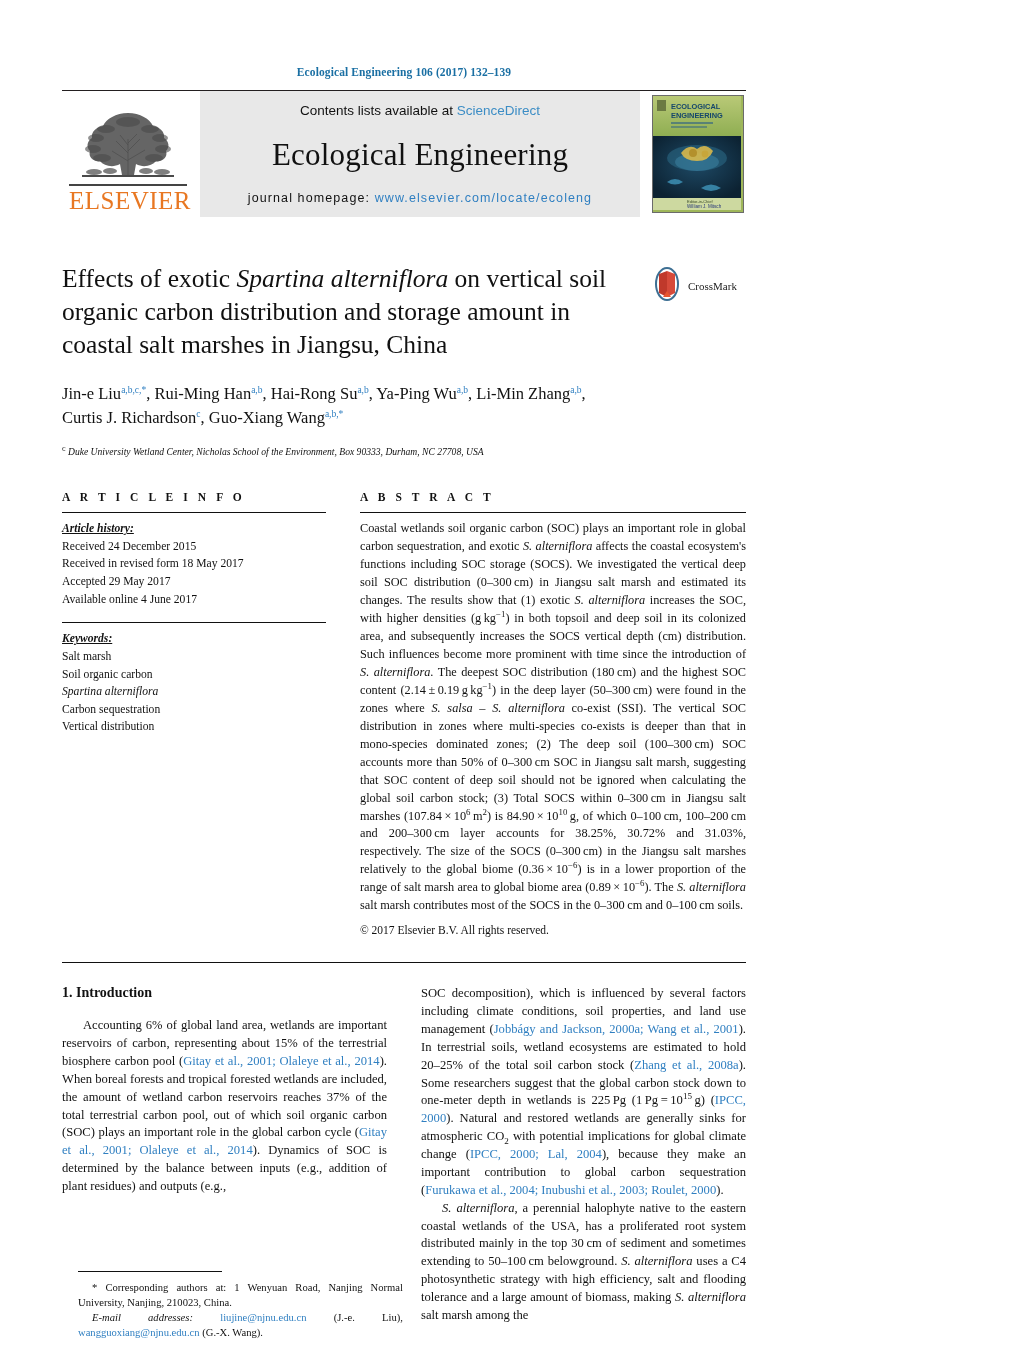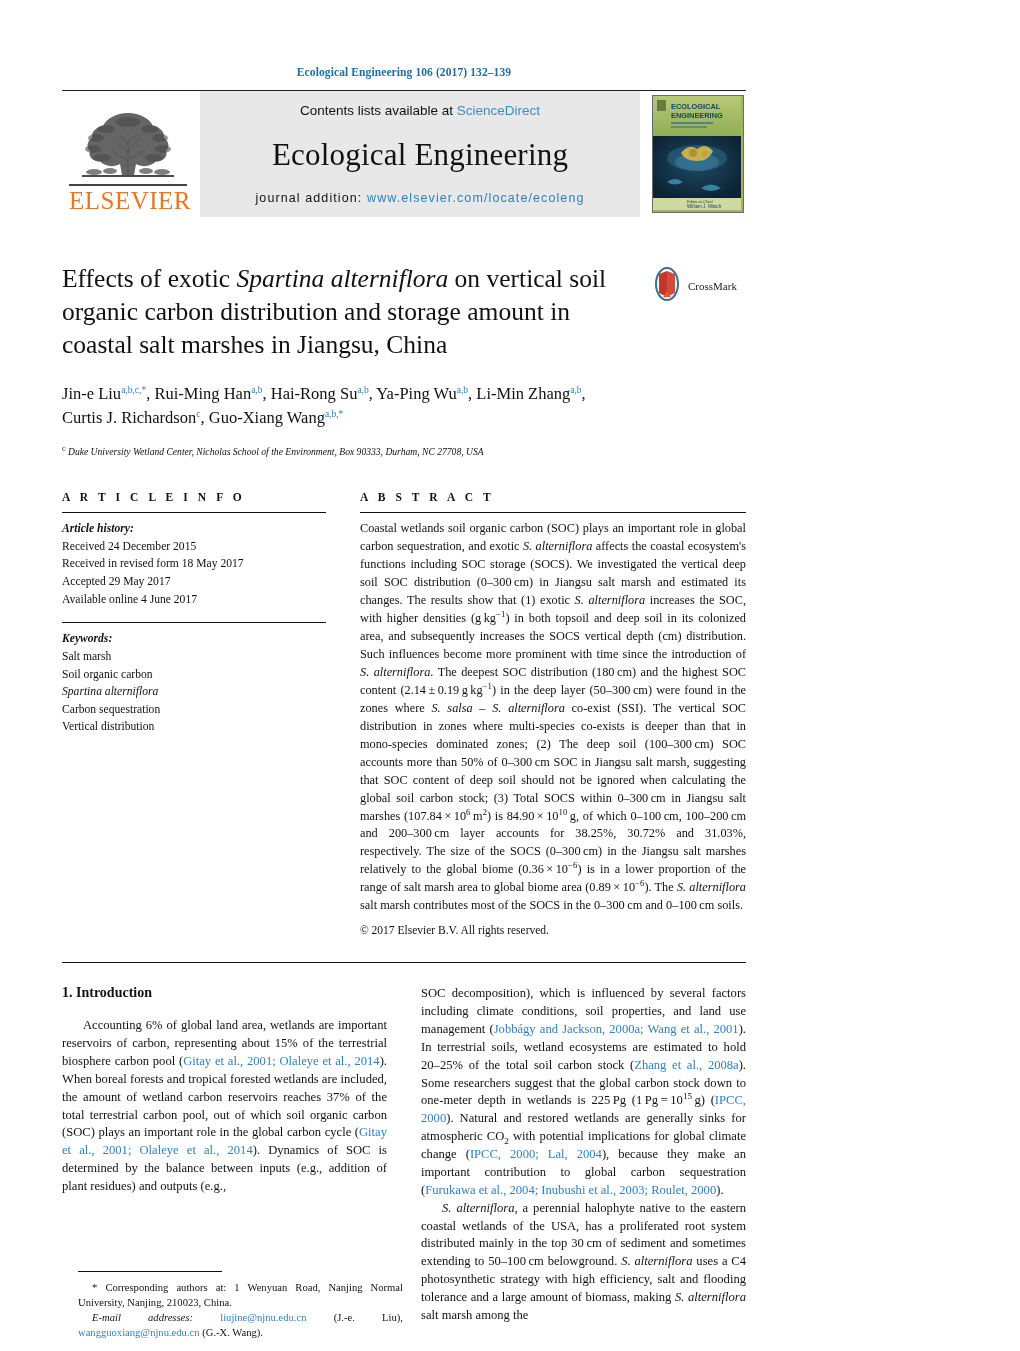--- a/index.html
+++ b/index.html
@@ -185,21 +185,21 @@
   }
   .rule { border-top: 1.5px solid #111; margin-bottom: 7px; }
   .rule-thin { border-top: 1.2px solid #111; margin: 14px 0 7px 0; }
 
   .hist, .kw {
     font-family: "Liberation Serif", serif;
     font-size: 11.6px;
     line-height: 1.52;
     color: #111;
   }
-  .hist .lbl, .kw .lbl { font-style: italic; font-weight: bold; }
+  .hist .lbl, .kw .lbl { font-style: italic; font-weight: bold; text-decoration: underline; }
 
   .abstract {
     font-family: "Liberation Serif", serif;
     font-size: 12.3px;
     line-height: 1.46;
     text-align: justify;
     color: #111;
   }
   .abstract i { font-style: italic; }
   .copyright {
@@ -317,21 +317,21 @@
       </svg>
       <div class="elsevier-word">ELSEVIER</div>
     </div>
 
     <div class="band">
       <div class="contents-line">
         <span>Contents lists available at </span><span class="sd">ScienceDirect</span>
       </div>
       <div class="journal-name">Ecological Engineering</div>
       <div class="homepage-line">
-        <span>journal addition: </span><span class="url">www.elsevier.com/locate/ecoleng</span>
+        <span>journal homepage: </span><span class="url">www.elsevier.com/locate/ecoleng</span>
       </div>
     </div>
 
     <div class="cover-cell">
       <div class="cover">
         <svg width="88" height="114" viewBox="0 0 88 114">
           <defs>
             <linearGradient id="gTop" x1="0" y1="0" x2="0" y2="1">
               <stop offset="0%" stop-color="#b9c977"></stop>
                 <stop offset="100%" stop-color="#8fae52"></stop>

